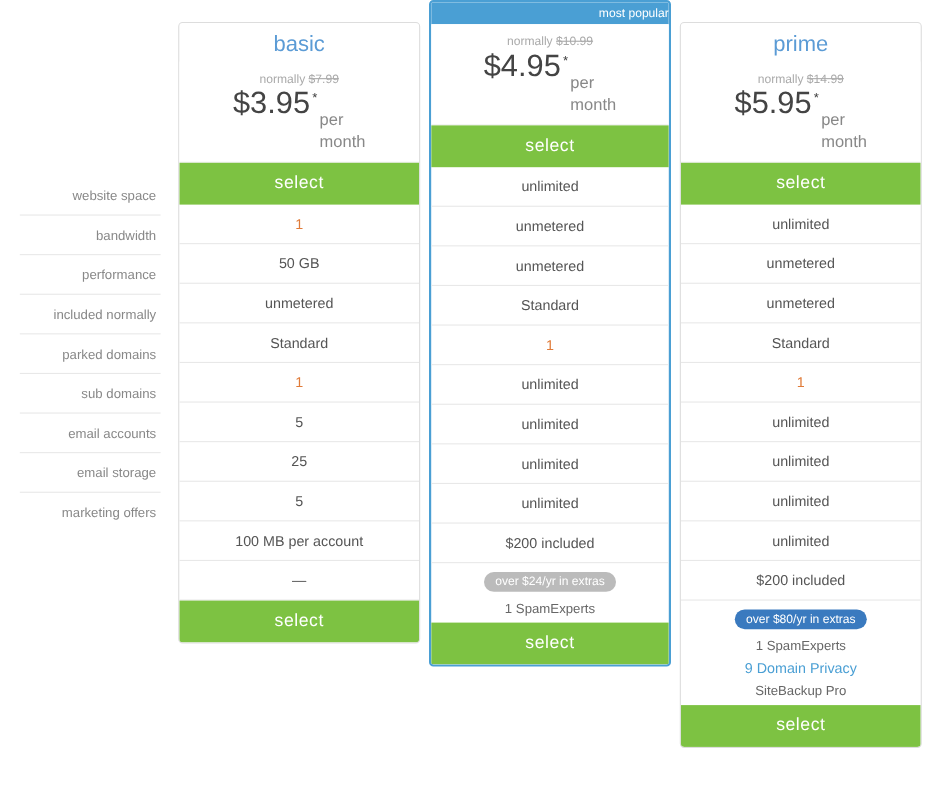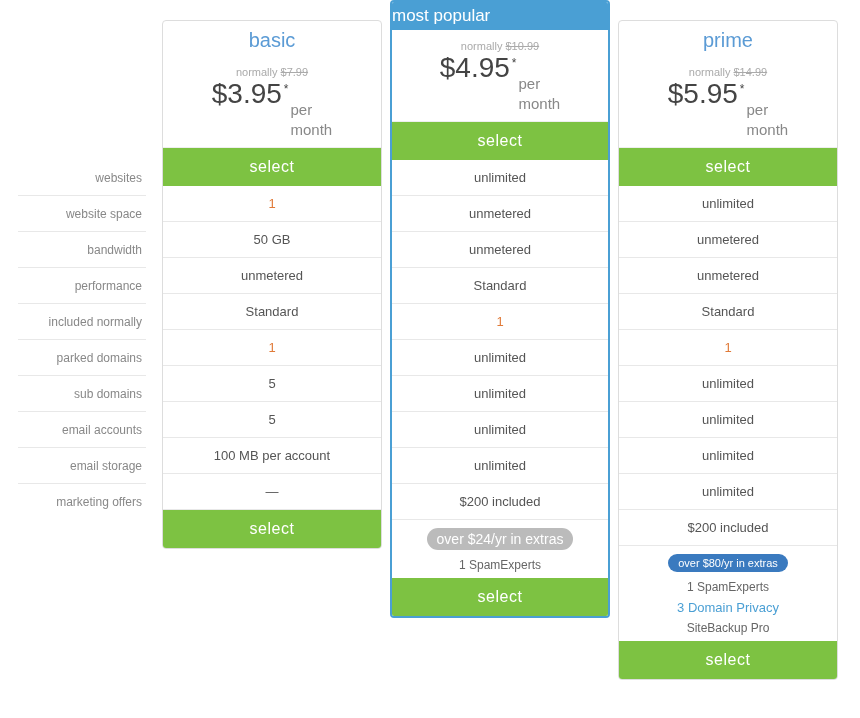--- a/index.html
+++ b/index.html
@@ -54,23 +54,23 @@
     .plan-name {
       text-align: center;
       padding: 8px 0 4px;
       font-size: 20px;
       color: #5b9bd5;
       font-weight: 300;
     }
     .most-popular-badge {
       background: #4a9fd4;
       color: white;
-      text-align: left;
+      text-align: right;
       padding: 4px 0;
-      font-size: 17px;
+      font-size: 11px;
       font-weight: 500;
     }
     .price-box {
       background: #fff;
       text-align: center;
       padding: 10px 8px 8px;
       border-bottom: 1px solid #eee;
     }
     .normally-text {
       font-size: 11px;
@@ -126,21 +126,21 @@
       text-align: center;
       padding: 0 8px;
     }
     .feature-row:last-child { border-bottom: none; }
     .feature-row.orange { color: #e07b39; }
     .extras-badge-gray {
       background: #bbb;
       color: white;
       border-radius: 12px;
       padding: 3px 10px;
-      font-size: 14px;
+      font-size: 11px;
       text-align: center;
       margin: 4px auto;
       width: fit-content;
     }
     .extras-badge-blue {
       background: #3a7abf;
       color: white;
       border-radius: 12px;
       padding: 3px 10px;
       font-size: 11px;
@@ -167,21 +167,20 @@
     }
   </style>
 </head>
 <body>
 
 <div class="pricing-wrapper">
 
   <div class="labels-col">
 
     <div style="height: 20px;"></div>
-  <div class="label-row">websites</div>
       <div class="label-row">website space</div>
       <div class="label-row">bandwidth</div>
       <div class="label-row">performance</div>
       <div class="label-row">included normally</div>
       <div class="label-row">parked domains</div>
       <div class="label-row">sub domains</div>
       <div class="label-row">email accounts</div>
       <div class="label-row">email storage</div>
       <div class="label-row">marketing offers</div>
     </div>
@@ -196,20 +195,21 @@
           <div class="price-per">per<br>month</div>
         </div>
       </div>
       <div class="select-btn">select</div>
       <div class="feature-row orange">1</div>
       <div class="feature-row">50 GB</div>
       <div class="feature-row">unmetered</div>
       <div class="feature-row">Standard</div>
       <div class="feature-row orange">1</div>
       <div class="feature-row">5</div>
+      <div class="feature-row">25</div>
       <div class="feature-row">5</div>
       <div class="feature-row">100 MB per account</div>
       <div class="feature-row">—</div>
       <div class="select-btn">select</div>
     </div>
     <div class="plan-col featured">
       <div class="most-popular-badge">most popular</div>
       <div class="price-box">
         <div class="normally-text">normally <span class="strike">$10.99</span></div>
         <div class="price-main">
@@ -252,18 +252,18 @@
       <div class="feature-row">Standard</div>
       <div class="feature-row orange">1</div>
       <div class="feature-row">unlimited</div>
       <div class="feature-row">unlimited</div>
       <div class="feature-row">unlimited</div>
       <div class="feature-row">unlimited</div>
       <div class="feature-row">$200 included</div>
       <div class="extras-section">
         <div class="extras-badge-blue">over $80/yr in extras</div>
         <div class="extras-item">1 SpamExperts</div>
-        <div class="extras-item"><span class="domain-privacy-text">3 Domain Privacy</span></div>
+        <div class="extras-item"><span class="domain-privacy-text">9 Domain Privacy</span></div>
         <div class="extras-item">SiteBackup Pro</div>
       </div>
       <div class="select-btn">select</div>
     </div>
   </div>
 
 </body></html>

